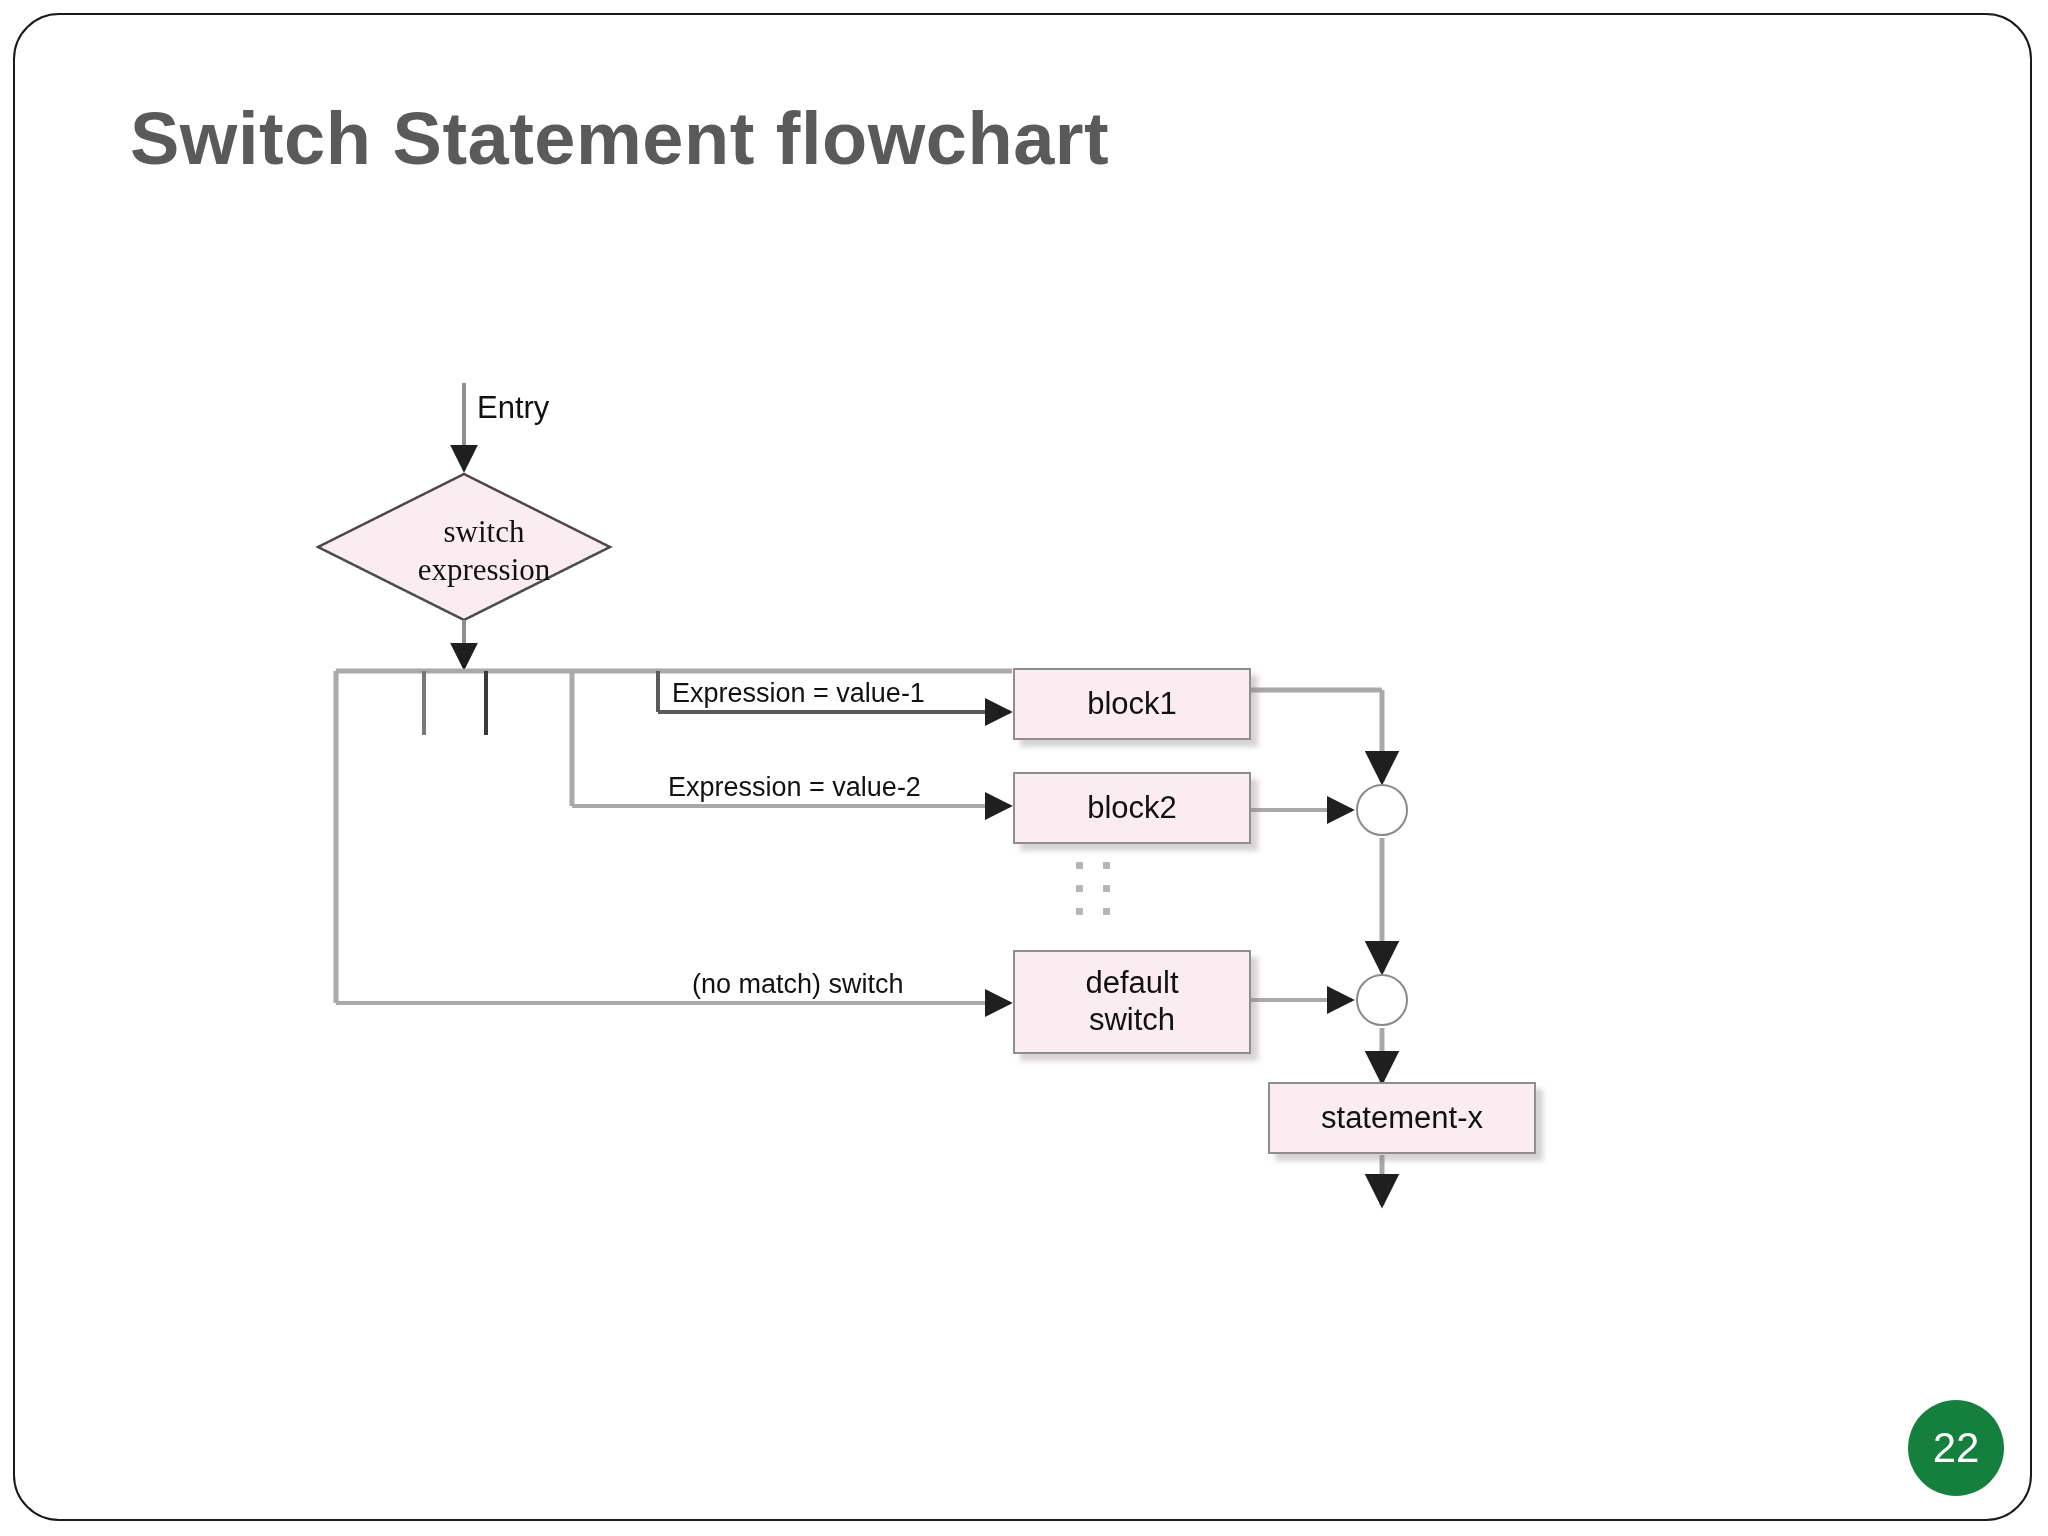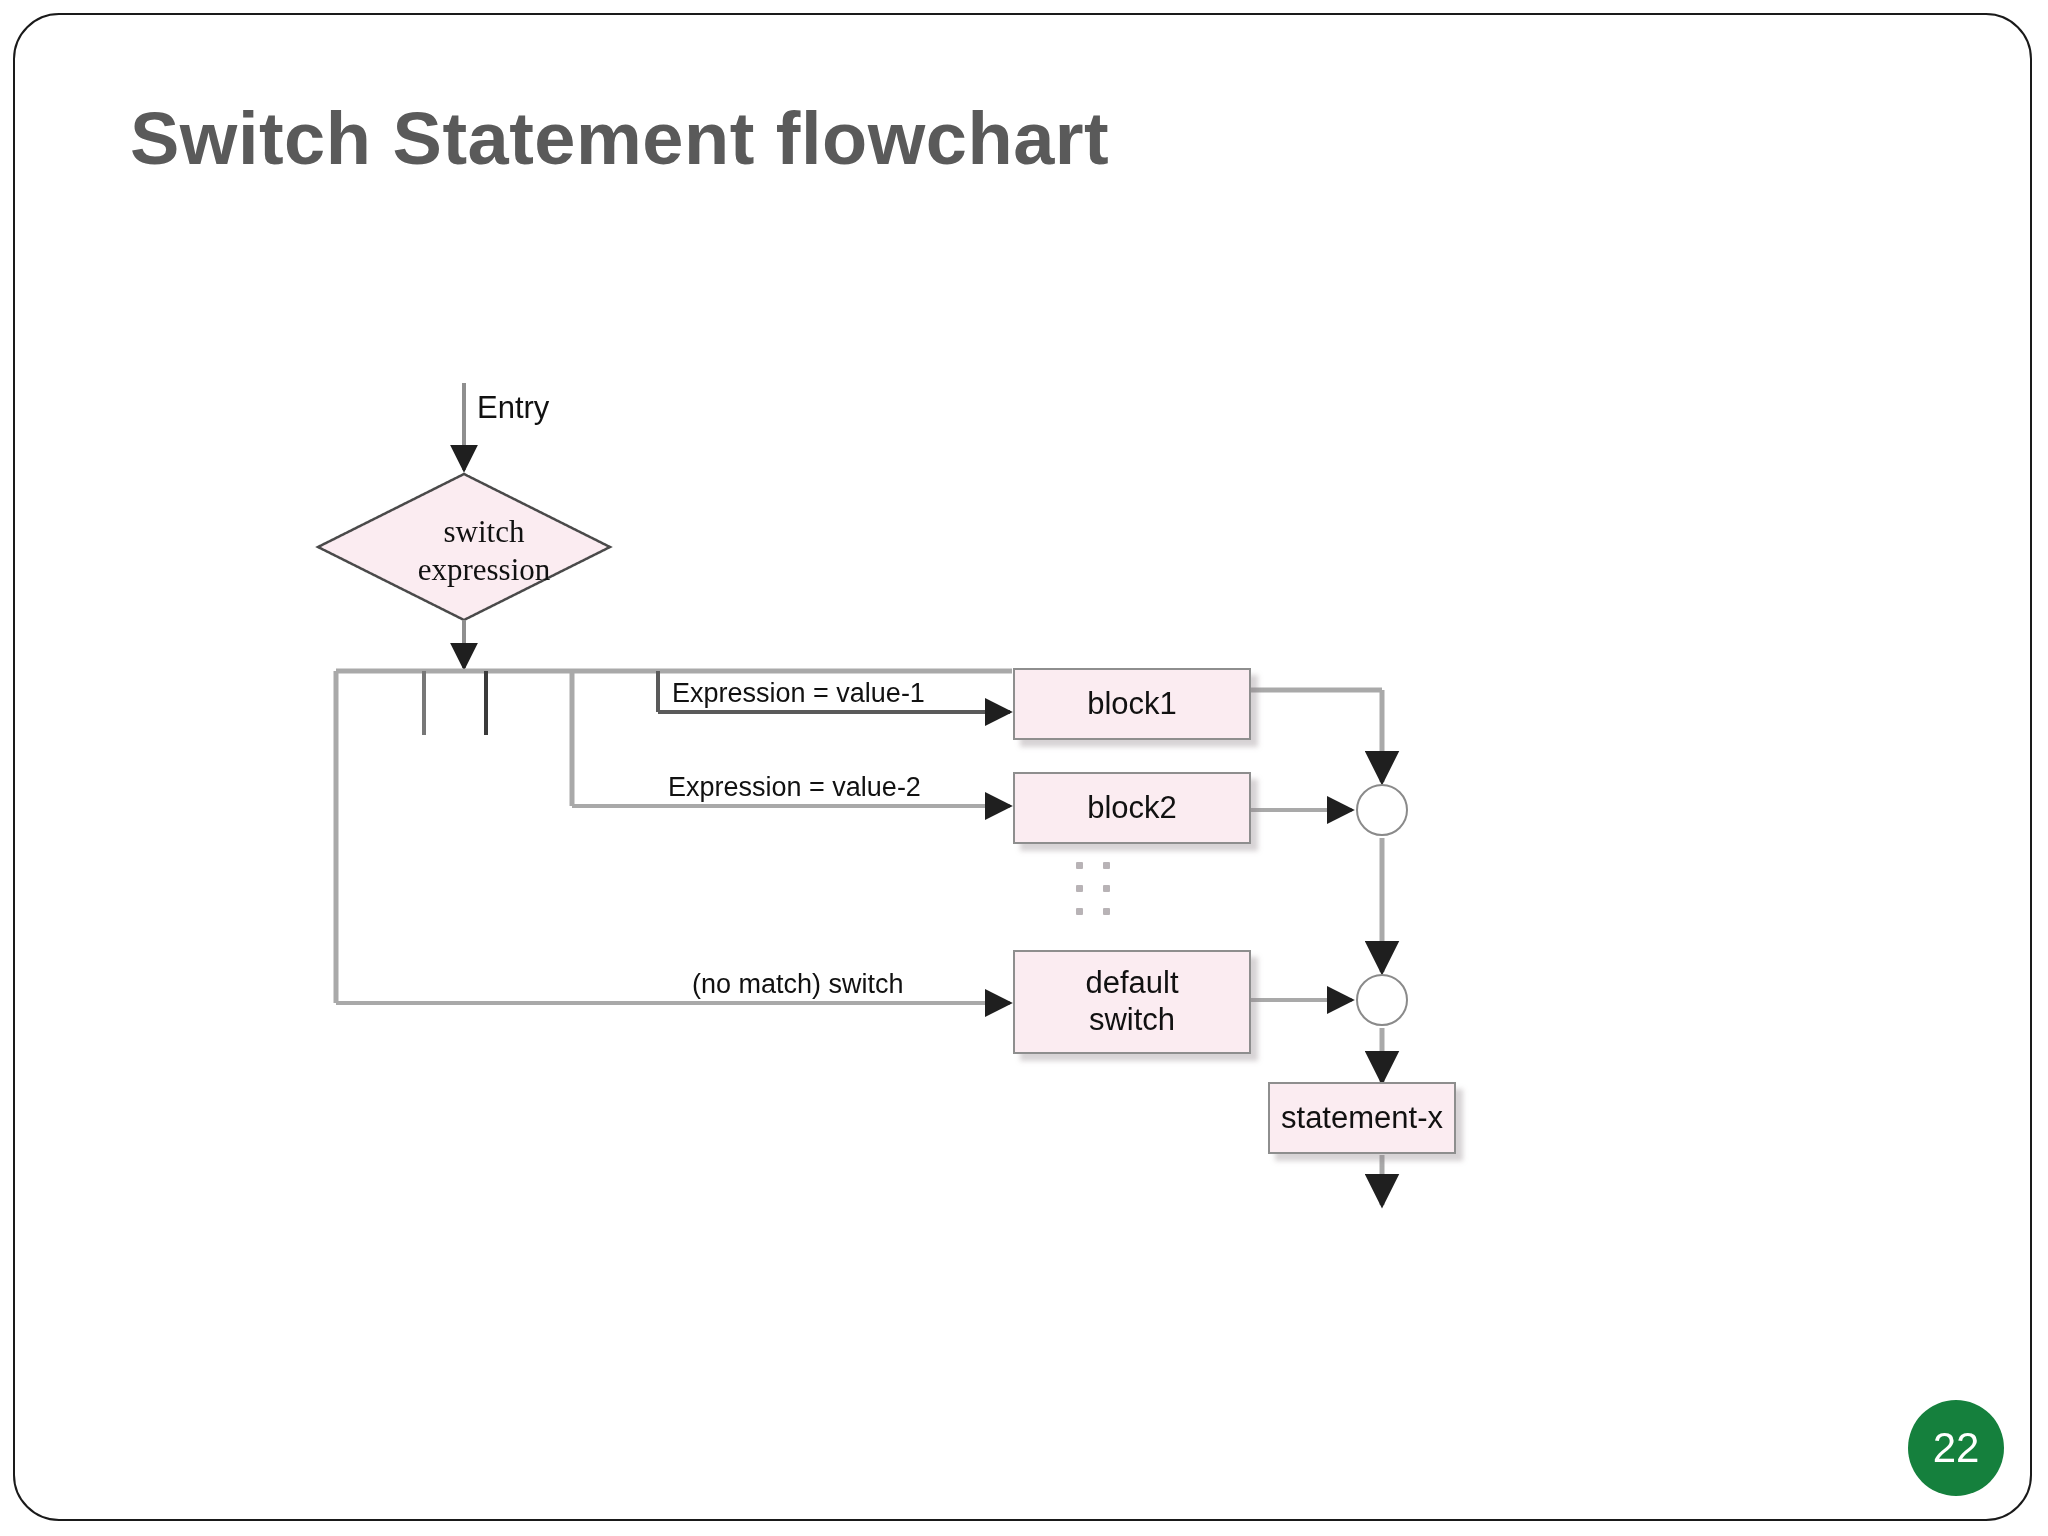--- a/index.html
+++ b/index.html
@@ -216,19 +216,19 @@
 
   <div class="proc-box" style="left:1013px; top:950px; width:238px; height:104px;">
     <span class="node-label" style="white-space:pre-line;">default
 switch</span>
   </div>
 
   <div class="merge-circle" style="left:1356px; top:784px;"></div>
 
   <div class="merge-circle" style="left:1356px; top:974px;"></div>
 
-  <div class="proc-box" style="left:1268px; top:1082px; width:188px; height:72px;">
+  <div class="proc-box" style="left:1268px; top:1082px; width:268px; height:72px;">
     <span class="node-label">statement-x</span>
   </div>
 
   <div id="page-badge">22</div>
 
 </div>
 
 </body></html>

